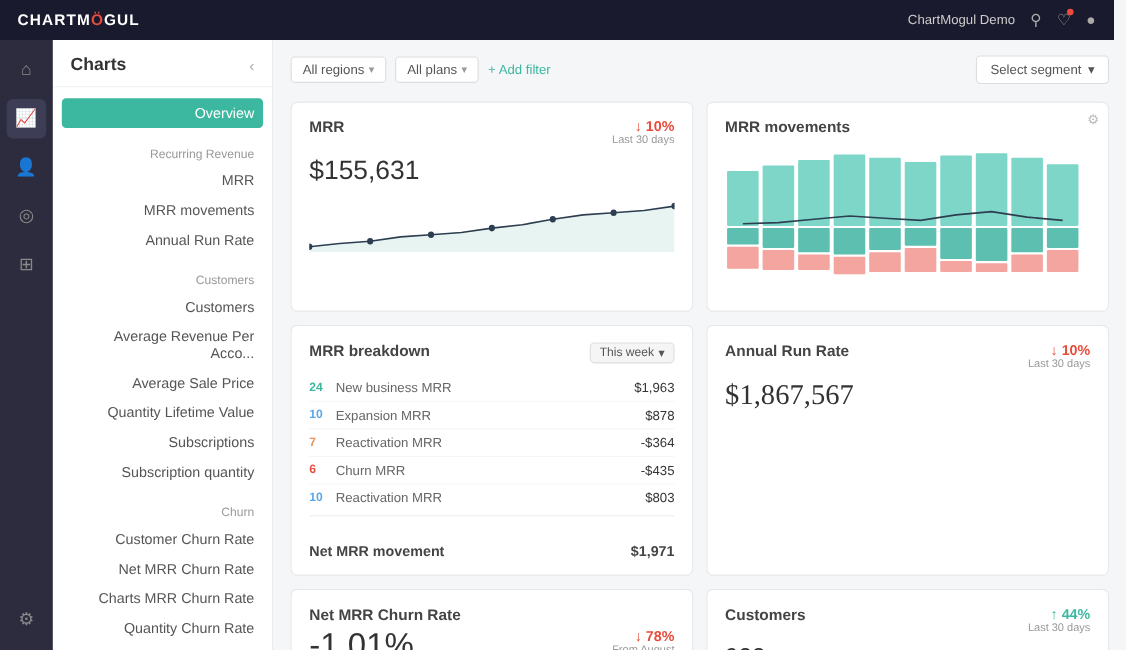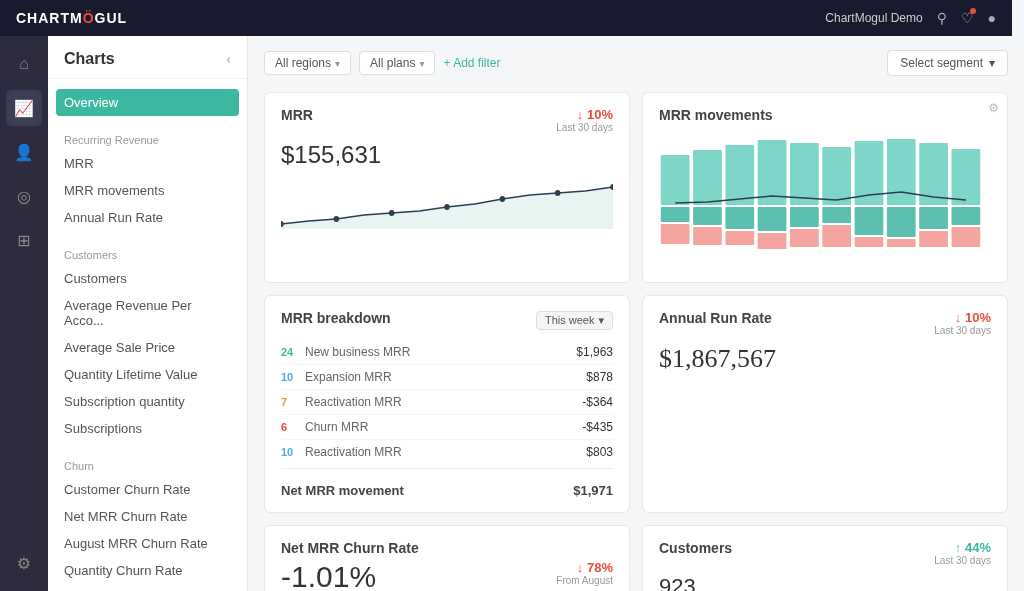--- a/index.html
+++ b/index.html
@@ -22,21 +22,21 @@
     .icon-sidebar .nav-icon { width: 36px; height: 36px; display: flex; align-items: center; justify-content: center; border-radius: 6px; cursor: pointer; color: #888; font-size: 16px; }
     .icon-sidebar .nav-icon.active { background: #3d3d55; color: #fff; }
     .icon-sidebar .spacer { flex: 1; }
     .icon-sidebar .settings-icon { margin-bottom: 10px; }
 
     
     .left-sidebar { width: 200px; background: #fff; border-right: 1px solid #e8e8e8; overflow-y: auto; flex-shrink: 0; }
     .sidebar-header { display: flex; align-items: center; justify-content: space-between; padding: 14px 16px 10px; border-bottom: 1px solid #f0f0f0; }
     .sidebar-header .title { font-size: 16px; font-weight: 600; color: #333; }
     .sidebar-header .collapse-btn { color: #aaa; cursor: pointer; font-size: 14px; }
-    .sidebar-section { padding: 10px 0 4px; }
+    .sidebar-section { padding: 10px 0 4px; text-align: right; }
     .sidebar-section-label { padding: 4px 16px 4px; font-size: 11px; color: #999; text-transform: none; font-weight: 500; }
     .sidebar-item { padding: 6px 16px; cursor: pointer; color: #555; font-size: 13px; border-radius: 0; }
     .sidebar-item.active { background: #3db8a0; color: #fff; border-radius: 4px; margin: 0 8px; padding: 6px 8px; }
 
     
     .main-content { flex: 1; overflow-y: auto; padding: 14px 16px; background: #f5f6f8; }
     .main-top { display: flex; align-items: center; justify-content: space-between; margin-bottom: 16px; }
     .filter-bar { display: flex; align-items: center; gap: 8px; }
     .filter-pill { display: flex; align-items: center; gap: 4px; background: #fff; border: 1px solid #ddd; border-radius: 4px; padding: 4px 10px; font-size: 12px; cursor: pointer; color: #555; }
     .filter-pill .arrow { font-size: 10px; color: #999; }
@@ -68,21 +68,21 @@
     .breakdown-rows { }
     .breakdown-row { display: flex; align-items: center; padding: 5px 0; border-bottom: 1px solid #f5f5f5; font-size: 12px; }
     .breakdown-row:last-child { border-bottom: none; }
     .bd-num { width: 24px; font-size: 11px; font-weight: 600; }
     .bd-num.cyan { color: #3db8a0; }
     .bd-num.blue { color: #5ba8e8; }
     .bd-num.orange { color: #e8935b; }
     .bd-num.red { color: #e74c3c; }
     .bd-label { flex: 1; color: #666; }
     .bd-value { color: #333; font-weight: 500; }
-    .breakdown-total { display: flex; justify-content: space-between; padding: 14px 0 0; font-size: 13px; font-weight: 600; color: #444; border-top: 1px solid #eee; margin-top: 4px; }
+    .breakdown-total { display: flex; justify-content: space-between; padding: 24px 0 0; font-size: 13px; font-weight: 600; color: #444; border-top: 1px solid #eee; margin-top: 4px; }
 
     
     .churn-card { }
     .churn-main { font-size: 30px; font-weight: 300; color: #333; }
     .churn-sub { font-size: 10px; color: #999; }
 
     
     .stat-card { }
     .stat-value { font-size: 22px; font-weight: 300; color: #333; }
 
@@ -143,29 +143,29 @@
       <div class="sidebar-item">MRR movements</div>
       <div class="sidebar-item">Annual Run Rate</div>
     </div>
 
     <div class="sidebar-section">
       <div class="sidebar-section-label">Customers</div>
       <div class="sidebar-item">Customers</div>
       <div class="sidebar-item">Average Revenue Per Acco...</div>
       <div class="sidebar-item">Average Sale Price</div>
       <div class="sidebar-item">Quantity Lifetime Value</div>
+      <div class="sidebar-item">Subscriptions</div>
       <div class="sidebar-item">Subscription quantity</div>
-      <div class="sidebar-item">Subscriptions</div>
     </div>
 
     <div class="sidebar-section">
       <div class="sidebar-section-label">Churn</div>
       <div class="sidebar-item">Customer Churn Rate</div>
       <div class="sidebar-item">Net MRR Churn Rate</div>
-      <div class="sidebar-item">August MRR Churn Rate</div>
+      <div class="sidebar-item">Charts MRR Churn Rate</div>
       <div class="sidebar-item">Quantity Churn Rate</div>
     </div>
 
     <div class="sidebar-section">
       
       
       
       
       
       

